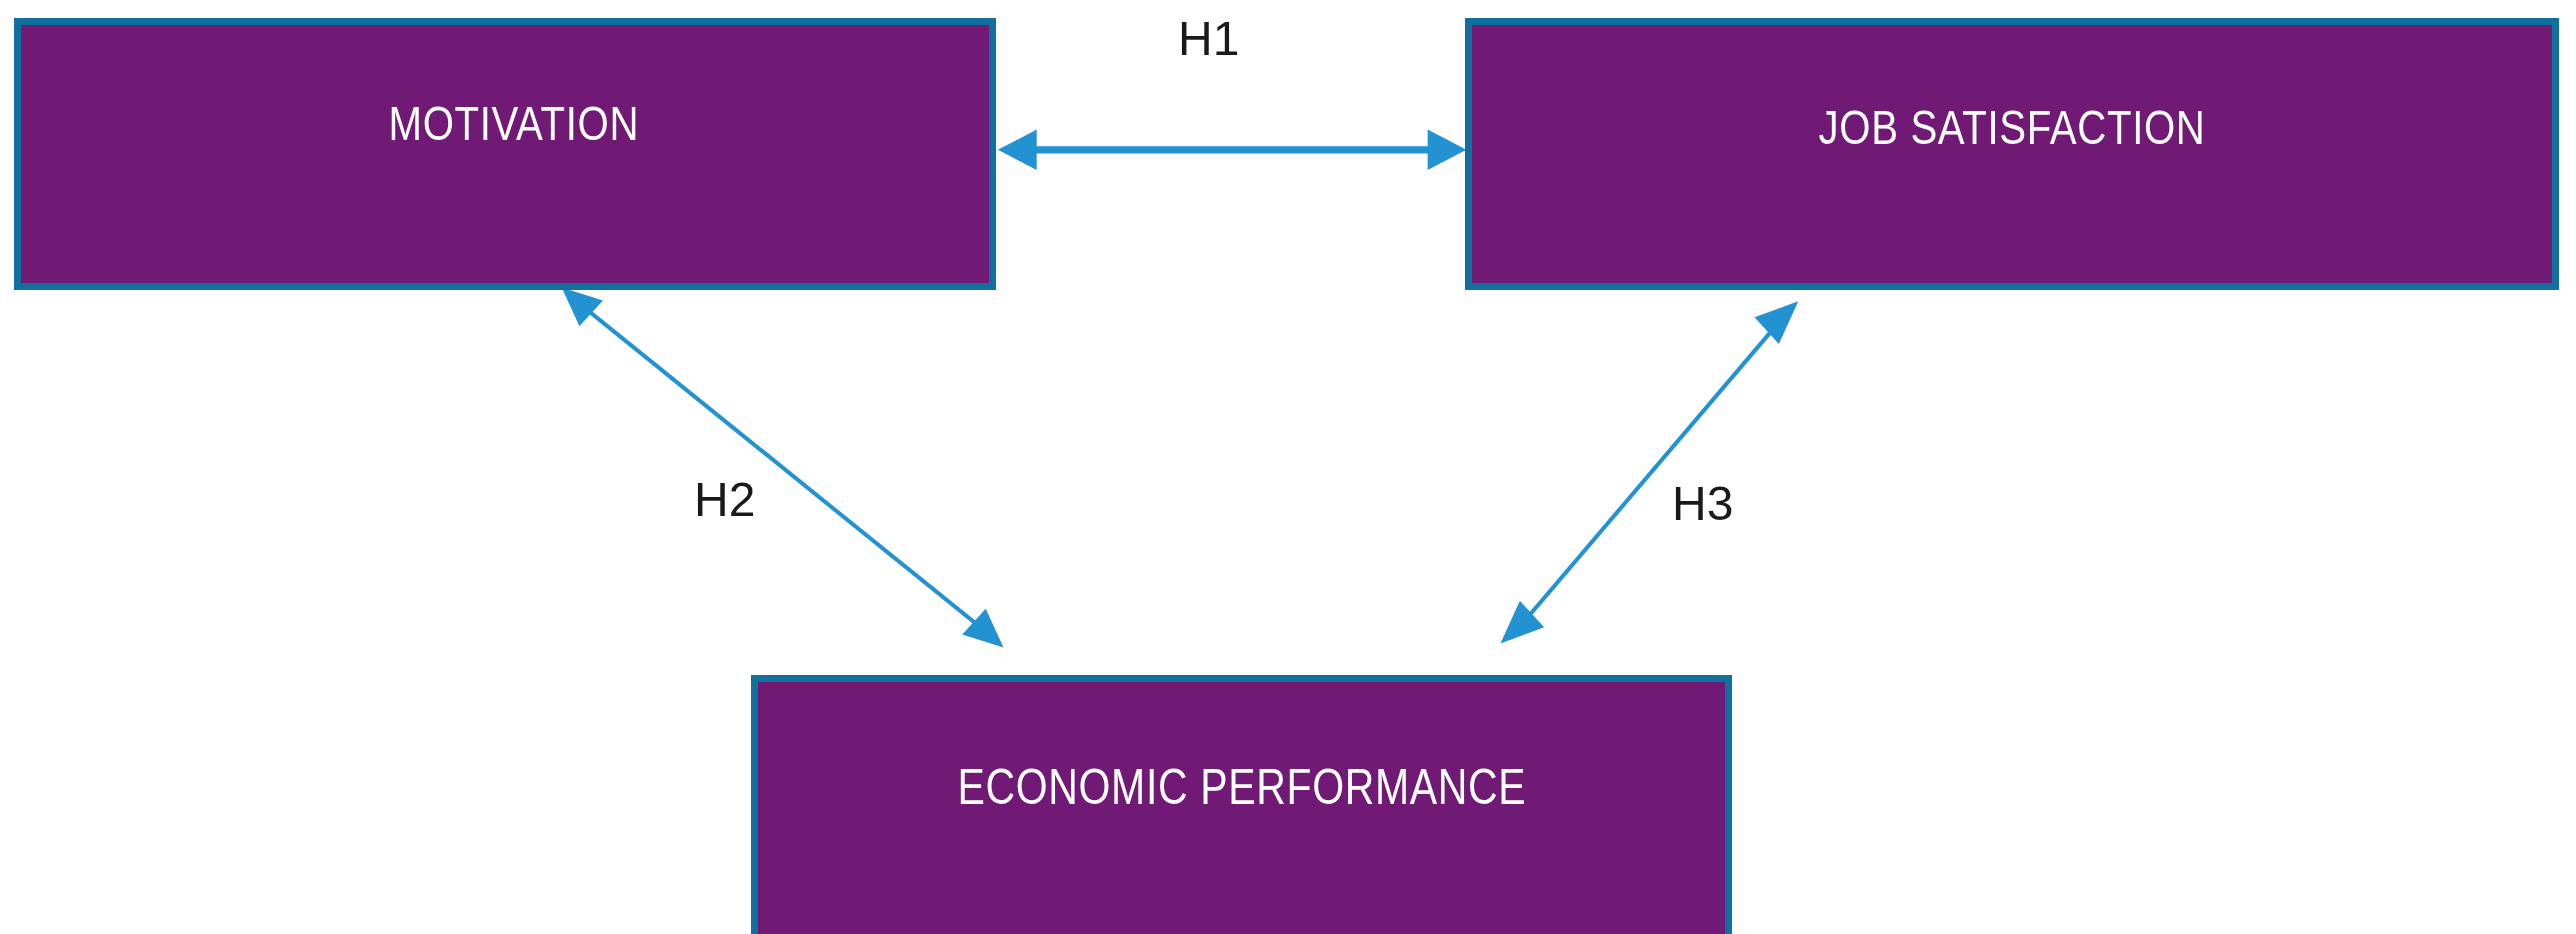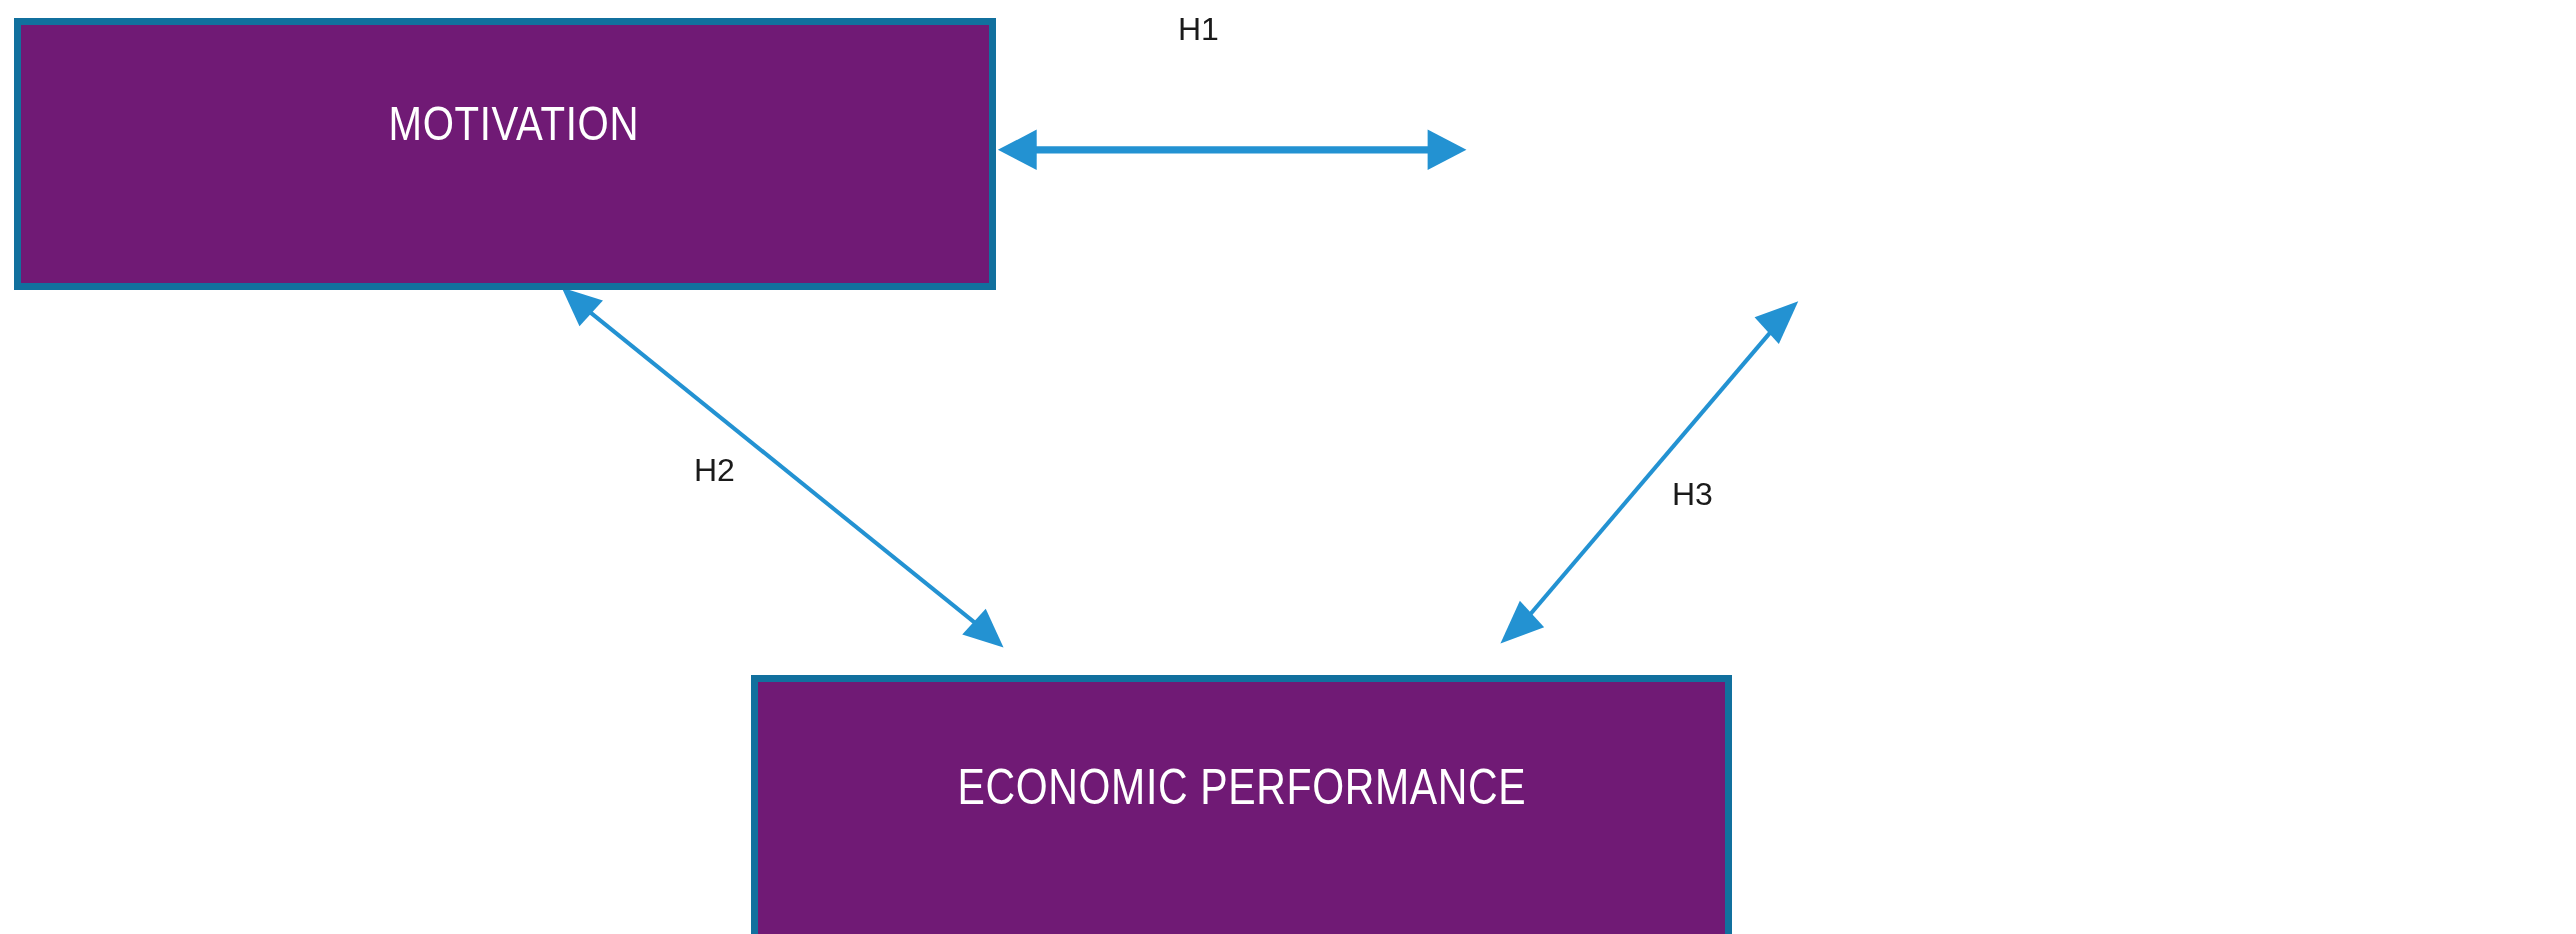--- a/index.html
+++ b/index.html
@@ -77,27 +77,27 @@
     top: 0;
     width: 2576px;
     height: 935px;
     pointer-events: none;
   }
 
   .edge-label {
     position: absolute;
     color: #1a1a1a;
     font-family: "Liberation Sans", sans-serif;
-    font-size: 32px;
+    font-size: 48px;
     font-weight: 400;
     white-space: nowrap;
     user-select: none;
   }
   #label-h1 { left: 1178px; top: 10.5px; }
-  #label-h2 { left: 694px; top: 452px; text-align: right; }
+  #label-h2 { left: 694px; top: 472px; text-align: right; }
   #label-h3 { left: 1672px; top: 476px; }
 </style>
 </head>
 <body>
 
 <div id="canvas">
 
   <svg class="arrow-layer" viewBox="0 0 3183 1155" width="2576" height="935" xmlns="http://www.w3.org/2000/svg">
 
     <g>
@@ -116,20 +116,23 @@
       <line x1="1878" y1="774" x2="2199" y2="397" stroke="#2392d2" stroke-width="5"></line>
       <polygon points="1854,795 1878,742 1908,775" fill="#2392d2"></polygon>
       <polygon points="2222,372 2198,425 2168,392" fill="#2392d2"></polygon>
     </g>
   </svg>
 
   <div id="box-motivation" class="node-box">
     <span class="node-label">MOTIVATION</span>
   </div>
 
+  <div id="box-job-satisfaction" class="node-box">
+    <span class="node-label">JOB SATISFACTION</span>
+  </div>
 
   <div id="box-economic-performance" class="node-box">
     <span class="node-label">ECONOMIC PERFORMANCE</span>
   </div>
 
   <span id="label-h1" class="edge-label">H1</span>
 
   <span id="label-h2" class="edge-label">H2</span>
 
   <span id="label-h3" class="edge-label">H3</span>

